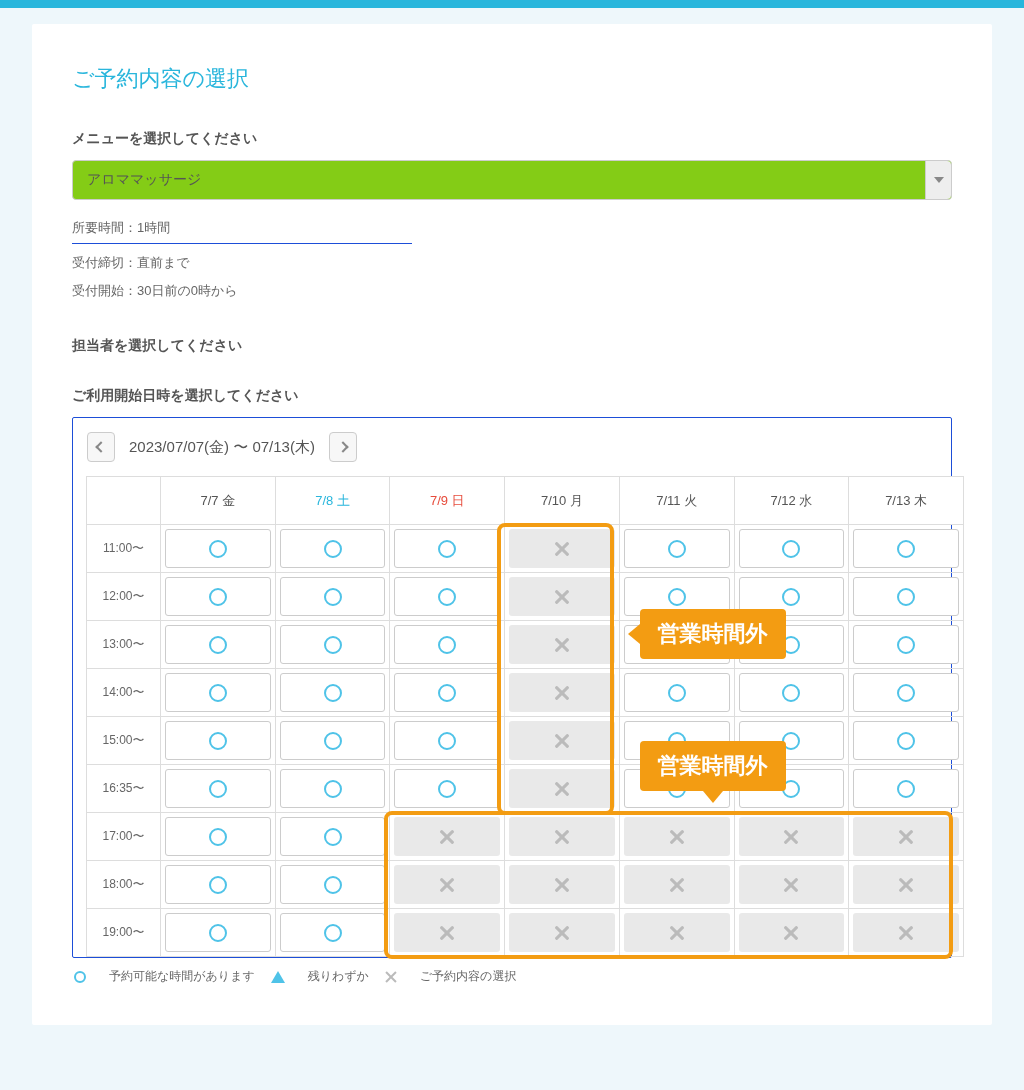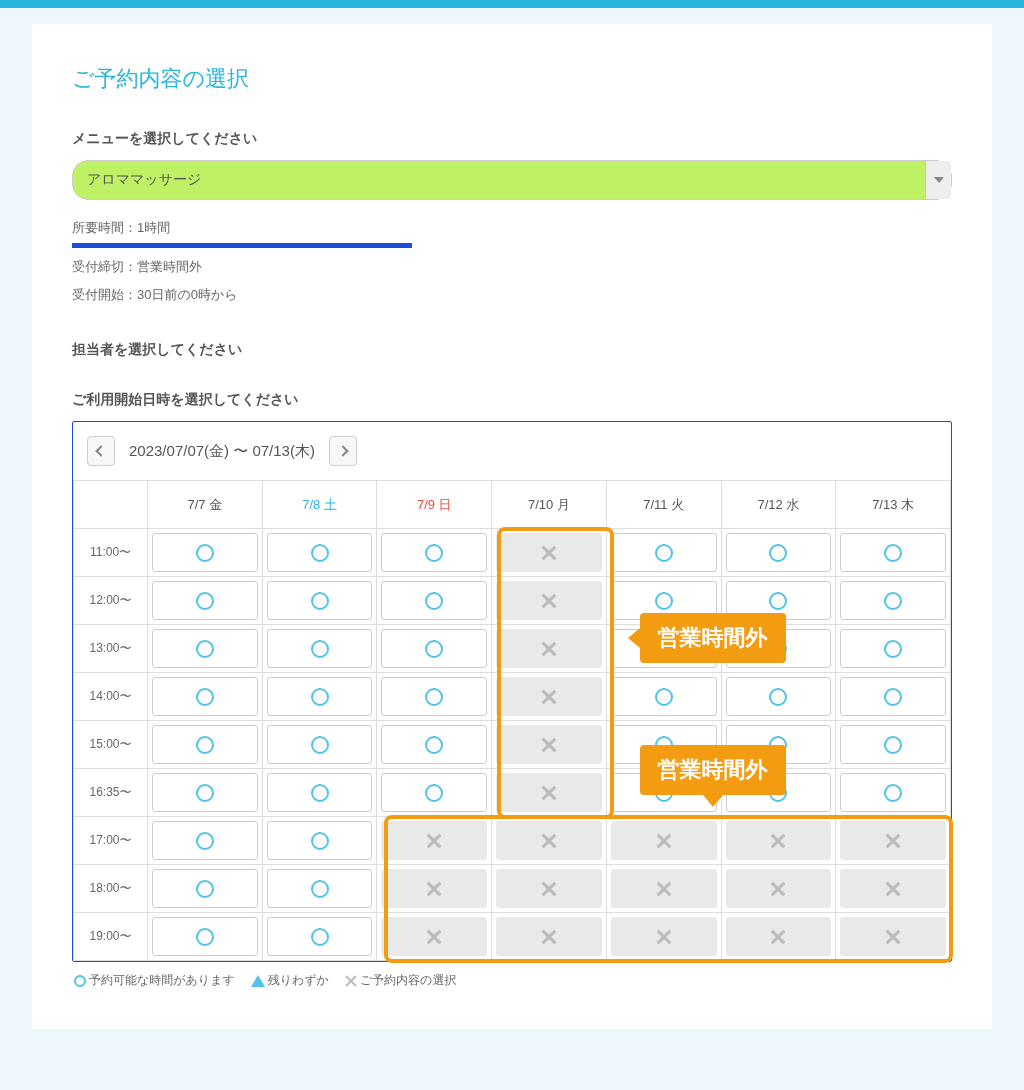--- a/index.html
+++ b/index.html
@@ -25,26 +25,26 @@
     }
     .section-label {
       font-size: 14px;
       font-weight: 600;
       color: #555;
       margin-bottom: 12px;
     }
     .select-wrap {
       position: relative;
       border: 1px solid #ccc;
-      border-radius: 16px;
+      border-radius: 4px;
       height: 40px;
       display: flex;
       align-items: center;
       padding: 0 14px;
-      background: #bef264;
+      background: #84cc16;
       cursor: pointer;
       margin-bottom: 14px;
     }
     .select-caret {
       position: absolute;
       right: 0;
       top: 0;
       bottom: 0;
       width: 26px;
       background: #eee;
@@ -60,21 +60,21 @@
       border-right: 5px solid transparent;
       border-top: 6px solid #888;
     }
     .meta-row {
       font-size: 13px;
       color: #666;
       padding: 5px 0;
     }
     .meta-underline {
       display: inline-block;
-      border-bottom: 5px solid #1d4ed8;
+      border-bottom: 1px solid #1d4ed8;
       padding-bottom: 6px;
       min-width: 340px;
     }
     .meta-block { margin-bottom: 32px; }
     .section { margin-bottom: 32px; }
 
     .calendar-wrap {
       border: 1px solid #1d4ed8;
       border-radius: 2px;
     }
@@ -100,20 +100,21 @@
       border-right: 2px solid #888;
     }
     .chevron-left { transform: rotate(-135deg); }
     .chevron-right { transform: rotate(45deg); }
     .date-range { font-size: 15px; color: #555; }
 
     .calendar-table {
       width: 100%;
       border-collapse: collapse;
       table-layout: fixed;
+      margin-left: 13px;
     }
     .calendar-table th, .calendar-table td {
       border: 1px solid #ddd;
       text-align: center;
       height: 48px;
       font-weight: normal;
       padding: 2px;
       position: relative;
     }
     .calendar-table th.time-col, .calendar-table td.time-col {
@@ -209,21 +210,21 @@
     }
 
     .legend {
       display: flex;
       gap: 16px;
       align-items: center;
       font-size: 12px;
       color: #666;
       padding: 10px 2px 0 2px;
     }
-    .legend-item { display: flex; align-items: center; gap: 3px; }
+    .legend-item { display: flex; align-items: center; gap: 23px; }
     .legend-circle { width: 12px; height: 12px; border:2px solid #4fc3e8; border-radius:50%; }
     .legend-triangle {
       width: 0; height: 0;
       border-left: 7px solid transparent;
       border-right: 7px solid transparent;
       border-bottom: 12px solid #4fc3e8;
     }
     .legend-x { position: relative; width:12px; height:12px; }
     .legend-x::before, .legend-x::after {
       content:""; position:absolute; left:50%; top:50%;
@@ -248,21 +249,21 @@
     <div class="select-wrap">
       <span>アロママッサージ</span>
       <div class="select-caret">
         <div class="caret-down"></div>
       </div>
     </div>
     <div class="meta-block">
       <div class="meta-row">
         <span class="meta-underline">所要時間：1時間</span>
       </div>
-      <div class="meta-row">受付締切：営業時間外</div>
+      <div class="meta-row">受付締切：直前まで</div>
       <div class="meta-row">受付開始：30日前の0時から</div>
     </div>
   </div>
 
   <div class="section">
     <div class="section-label">担当者を選択してください</div>
   </div>
 
   <div>
     <div class="section-label">ご利用開始日時を選択してください</div>

